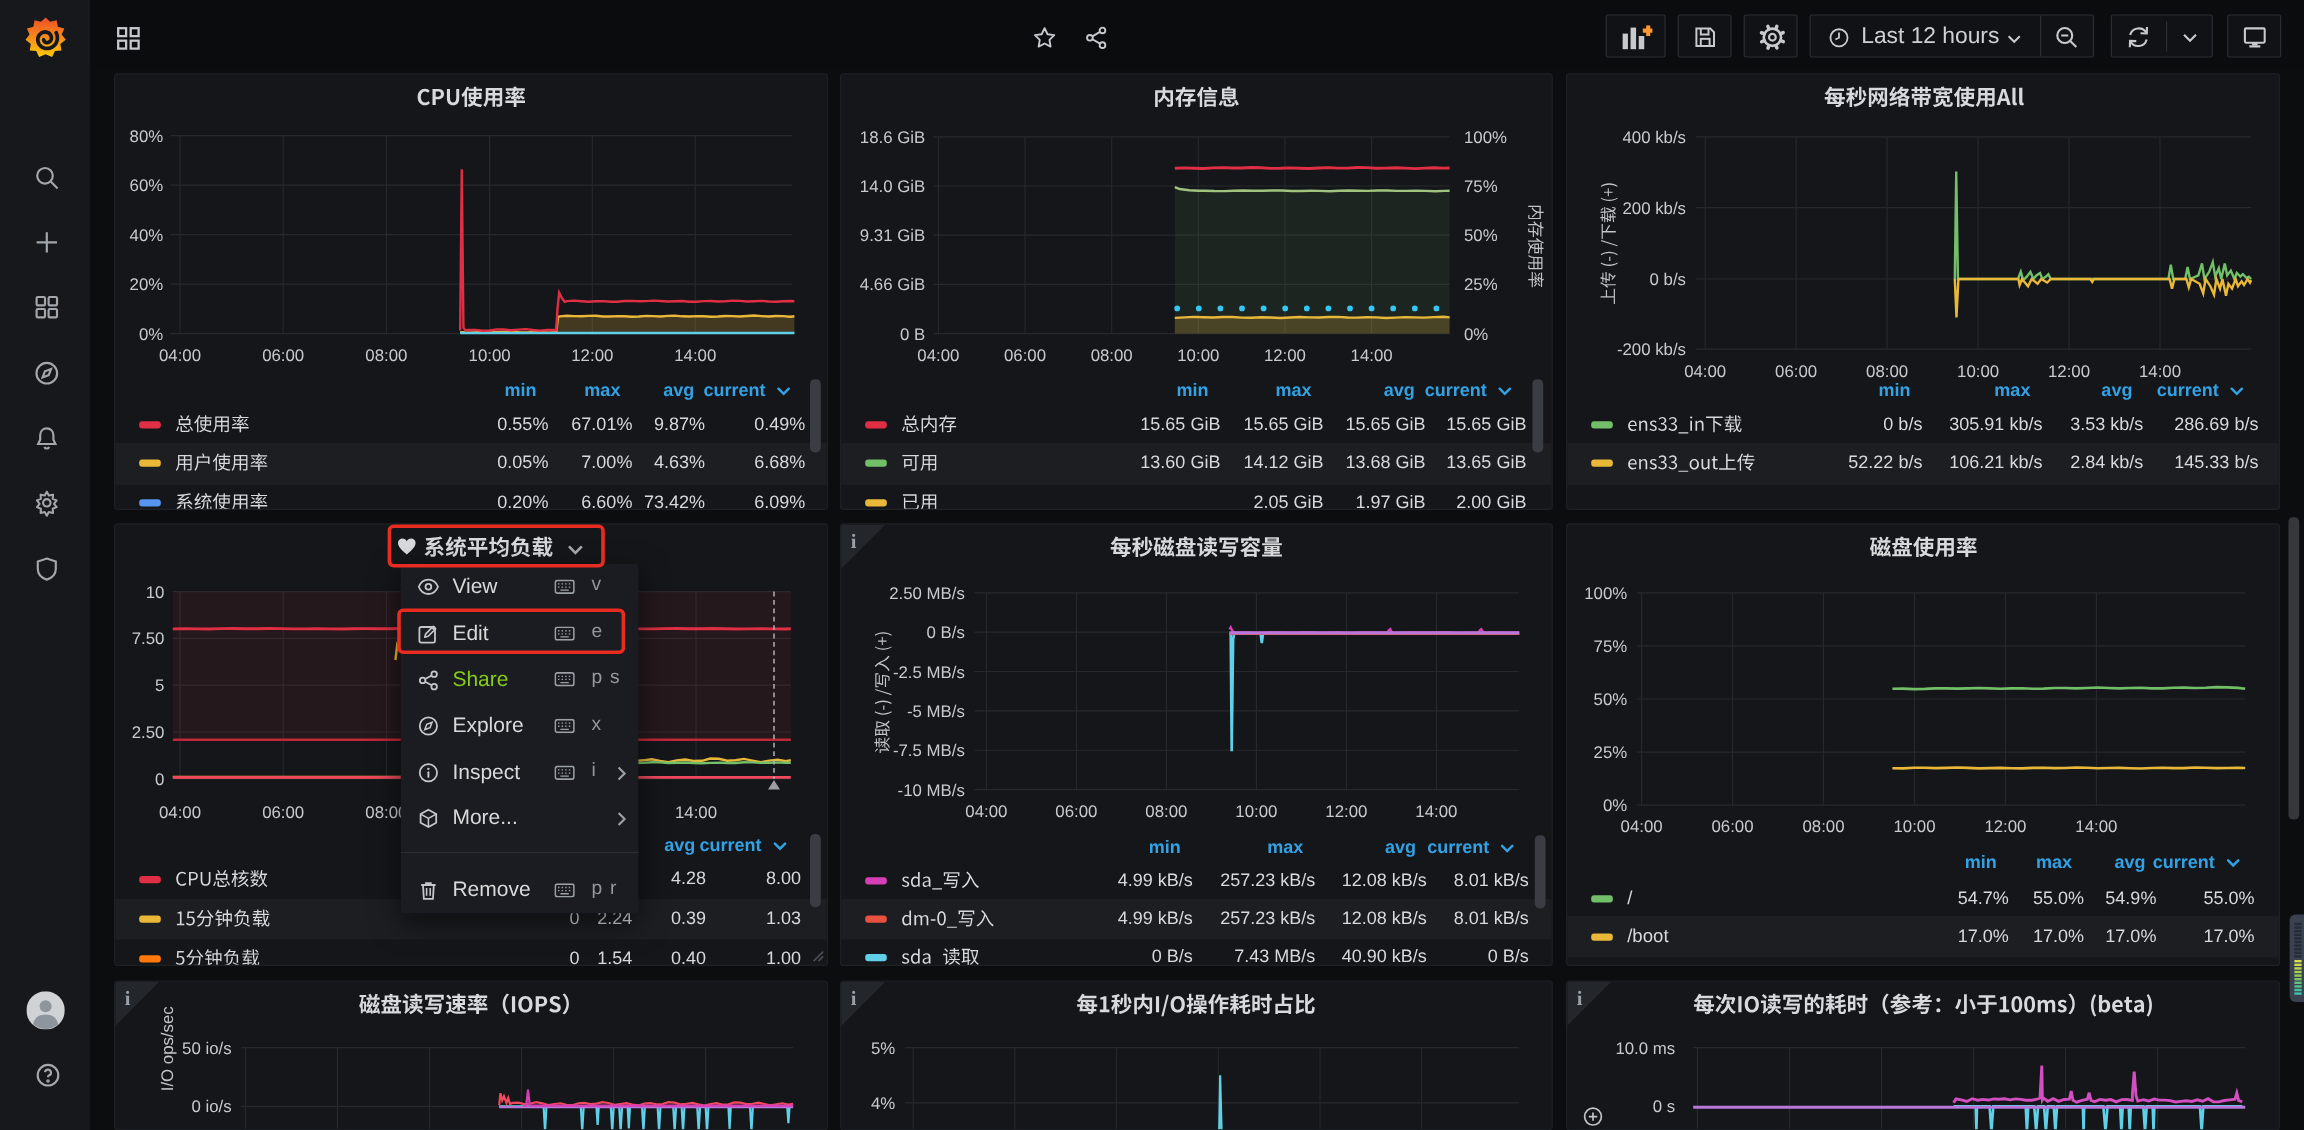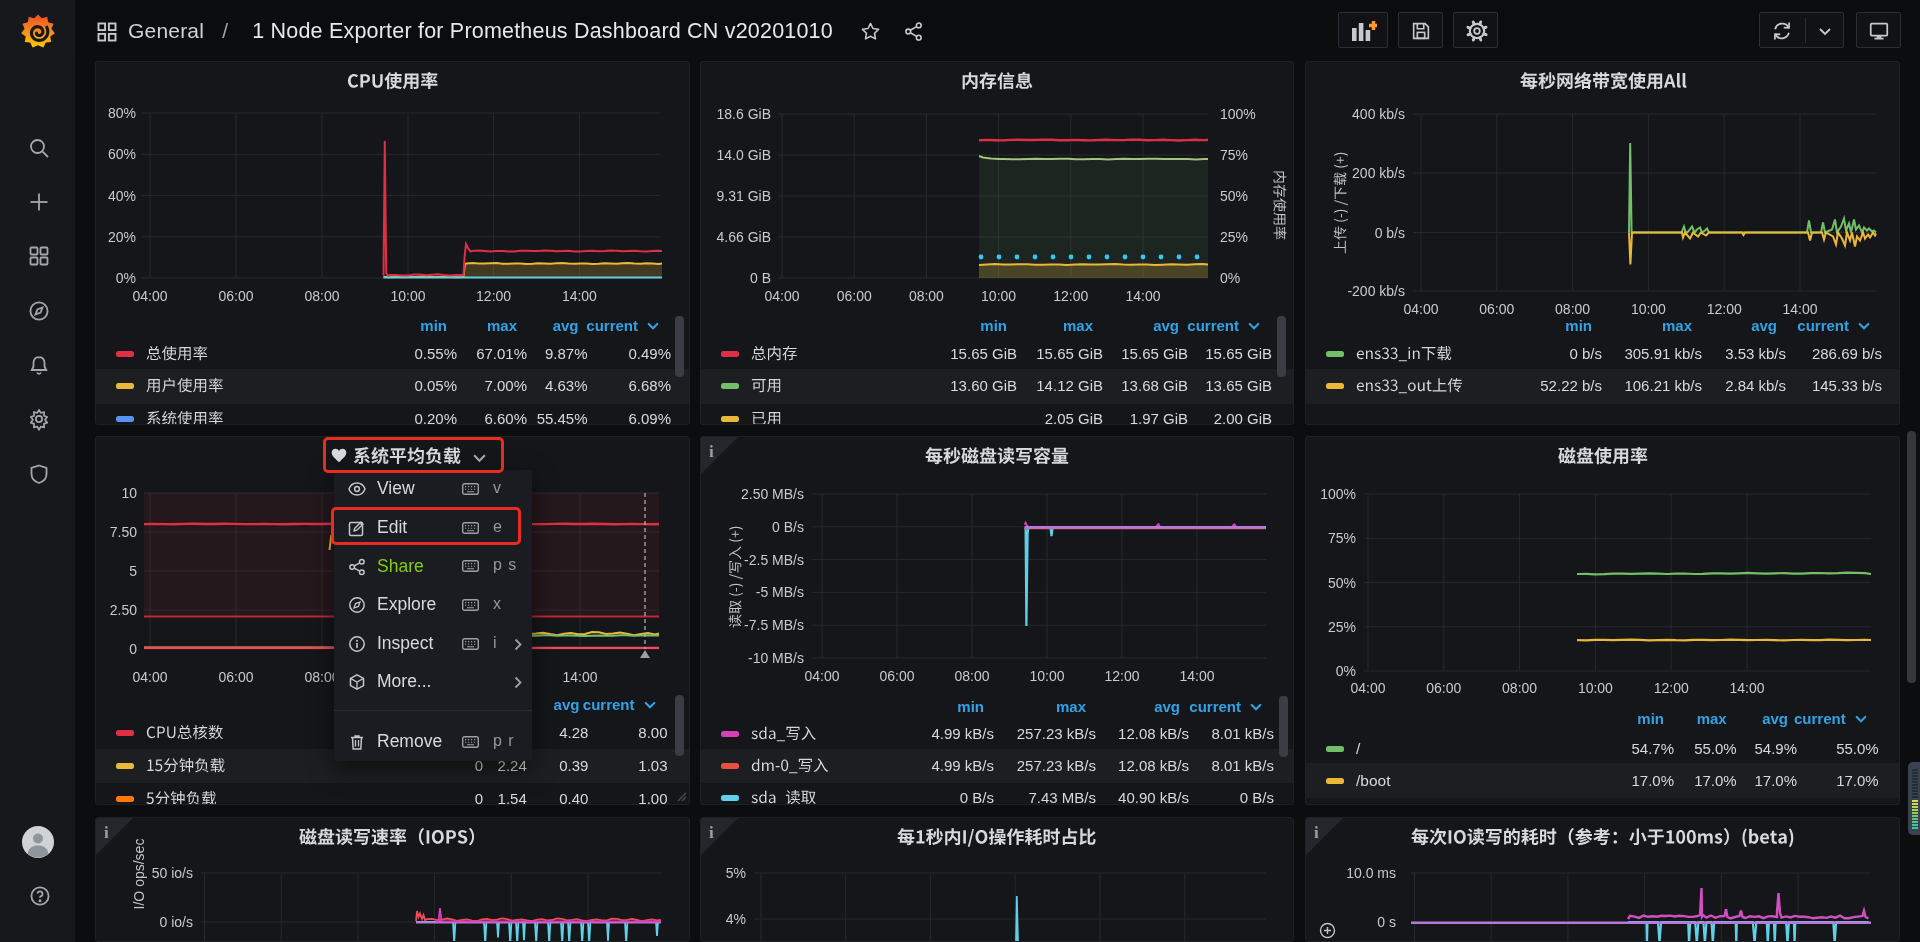--- a/index.html
+++ b/index.html
@@ -57,21 +57,20 @@
       <path d="M9.5 9.5 A 2.5 2.5 0 1 1 12.6 12.3 C12.1 12.5 12 13 12 13.7"></path>
       <circle cx="12" cy="16.8" r="0.6" fill="#a2a7ad"></circle>
     </svg>
     <div class="abs" style="left:75px;top:0;width:1845px;height:55px;background:#0b0c0e"></div>
     <svg class="abs" style="left:97px;top:22px" width="20" height="20" viewBox="0 0 20 20" fill="none" stroke="#c7c9cc" stroke-width="1.9">
 <rect x="1.5" y="1.5" width="6.6" height="6.6"></rect>
       <rect x="11.9" y="1.5" width="6.6" height="6.6"></rect>
 <rect x="1.5" y="11.9" width="6.6" height="6.6"></rect>
       <rect x="11.9" y="11.9" width="6.6" height="6.6"></rect>
     </svg>
-    <div class="abs" style="left:128px;top:19px;font-size:21px;color:#d0d2d5;letter-spacing:0.2px">General <span style="color:#9fa3a8;margin:0 18px 0 12px">/</span> <span style="color:#e6e8ea;font-size:21.5px">1 Node Exporter for Prometheus Dashboard CN v20201010</span></div>
     <svg class="abs" style="left:860px;top:21px" width="21" height="21" viewBox="0 0 24 24" fill="none" stroke="#c7c9cc" stroke-width="1.8" stroke-linejoin="round">
 <path d="M12 2.8 L14.8 8.6 L21.2 9.5 L16.6 14 L17.7 20.4 L12 17.4 L6.3 20.4 L7.4 14 L2.8 9.5 L9.2 8.6 Z"></path>
     </svg>
     <svg class="abs" style="left:903px;top:21px" width="21" height="21" viewBox="0 0 24 24" fill="none" stroke="#c7c9cc" stroke-width="1.8">
 <circle cx="18" cy="5" r="2.7"></circle>
       <circle cx="6" cy="12" r="2.7"></circle>
       <circle cx="18" cy="19" r="2.7"></circle>
 <line x1="8.4" y1="10.6" x2="15.6" y2="6.4"></line>
       <line x1="8.4" y1="13.4" x2="15.6" y2="17.6"></line>
     </svg>
@@ -95,20 +94,36 @@
         <line x1="18.9" y1="14.9" x2="21.1" y2="15.7" stroke="#c7c9cc" stroke-width="2.9" stroke-linecap="round"></line>
         <line x1="14.9" y1="18.9" x2="15.8" y2="21.0" stroke="#c7c9cc" stroke-width="2.9" stroke-linecap="round"></line>
         <line x1="9.1" y1="18.9" x2="8.3" y2="21.1" stroke="#c7c9cc" stroke-width="2.9" stroke-linecap="round"></line>
         <line x1="5.1" y1="14.9" x2="3.0" y2="15.8" stroke="#c7c9cc" stroke-width="2.9" stroke-linecap="round"></line>
         <line x1="5.1" y1="9.1" x2="2.9" y2="8.3" stroke="#c7c9cc" stroke-width="2.9" stroke-linecap="round"></line>
         <line x1="9.1" y1="5.1" x2="8.2" y2="3.0" stroke="#c7c9cc" stroke-width="2.9" stroke-linecap="round"></line>
         <line x1="14.9" y1="5.1" x2="15.7" y2="2.9" stroke="#c7c9cc" stroke-width="2.9" stroke-linecap="round"></line>
         <line x1="18.9" y1="9.1" x2="21.0" y2="8.2" stroke="#c7c9cc" stroke-width="2.9" stroke-linecap="round"></line>
         <circle cx="12" cy="12" r="7.2" fill="none" stroke="#c7c9cc" stroke-width="2.2"></circle>
         <circle cx="12" cy="12" r="2.8" fill="none" stroke="#c7c9cc" stroke-width="1.8"></circle>
+      </svg>
+    </div>
+    <div class="abs" style="left:1508px;top:12px;width:237px;height:36px;border:1px solid #2c2e33;border-radius:2px;background:#111216">
+      <svg style="position:absolute;left:14px;top:9px" width="19" height="19" viewBox="0 0 24 24" fill="none" stroke="#c7c9cc" stroke-width="1.9">
+<circle cx="12" cy="12" r="9"></circle>
+        <path d="M12 6.5 L12 12 L8.2 13.8"></path>
+      </svg>
+<div style="position:absolute;left:42px;top:7px;font-size:19px;color:#cdd0d4">Last 12 hours</div>
+<svg style="position:absolute;left:163px;top:15px" width="13" height="9" viewBox="0 0 14 9" fill="none" stroke="#c7c9cc" stroke-width="1.8">
+        <path d="M2 2 L7 7 L12 2"></path>
+      </svg>
+<div style="position:absolute;left:191px;top:0px;width:1px;height:34px;background:#2c2e33"></div>
+<svg style="position:absolute;left:202px;top:7px" width="22" height="22" viewBox="0 0 24 24" fill="none" stroke="#c7c9cc" stroke-width="1.9">
+<circle cx="10.5" cy="10.5" r="6.8"></circle>
+        <line x1="15.5" y1="15.5" x2="21" y2="21"></line>
+        <line x1="7.3" y1="10.5" x2="13.7" y2="10.5"></line>
       </svg>
     </div>
     <div class="abs" style="left:1759px;top:12px;width:85px;height:36px;border:1px solid #2c2e33;border-radius:2px;background:#111216">
       <svg style="position:absolute;left:11px;top:7px" width="22" height="22" viewBox="0 0 24 24" fill="none" stroke="#c7c9cc" stroke-width="1.9">
 <path d="M4.5 10 A 8 8 0 0 1 19.3 8.2"></path>
 <path d="M19.8 2.8 L19.6 8.6 L13.9 8.4"></path>
 <path d="M19.5 14 A 8 8 0 0 1 4.7 15.8"></path>
 <path d="M4.2 21.2 L4.4 15.4 L10.1 15.6"></path>
       </svg>
 <div style="position:absolute;left:45px;top:5px;width:1px;height:25px;background:#2c2e33"></div>
@@ -186,21 +201,21 @@
       <div style="position:absolute;right:101.5px;top:314.2px;font-size:15px;color:#d8d9da;line-height:20px">4.63%</div>
       <div style="position:absolute;right:18px;top:314.2px;font-size:15px;color:#d8d9da;line-height:20px">6.68%</div>
       <div style="position:absolute;left:20px;top:353.5px;width:18px;height:6px;border-radius:2.5px;background:#5794f2"></div>
       <div style="position:absolute;left:50px;top:345.5px">
         <svg width="79" height="24" viewBox="0 0 79 24" style="display:block">
           <path transform="translate(0,16.0)" d="M4.4 -3.5C3.6 -2.4 2.3 -1.2 1.1 -0.5C1.4 -0.3 1.9 0.1 2.1 0.3C3.3 -0.5 4.7 -1.8 5.6 -3.1ZM9.9 -2.9C11.1 -2 12.7 -0.5 13.5 0.3L14.5 -0.4C13.7 -1.2 12.1 -2.6 10.8 -3.5ZM10.3 -6.9C10.7 -6.5 11.1 -6.1 11.5 -5.6L4.7 -5.2C7.1 -6.3 9.4 -7.8 11.7 -9.5L10.8 -10.2C10 -9.6 9.2 -9 8.4 -8.4L4.6 -8.2C5.7 -9 6.8 -10 7.9 -11.1C9.9 -11.3 11.8 -11.6 13.3 -11.9L12.4 -12.9C9.9 -12.3 5.4 -11.9 1.7 -11.7C1.8 -11.4 1.9 -10.9 2 -10.7C3.3 -10.7 4.8 -10.8 6.2 -10.9C5.2 -9.9 4.1 -9 3.7 -8.7C3.2 -8.4 2.8 -8.1 2.5 -8.1C2.6 -7.8 2.8 -7.3 2.8 -7C3.2 -7.2 3.6 -7.2 6.8 -7.4C5.5 -6.6 4.3 -6 3.8 -5.7C2.8 -5.2 2.1 -4.9 1.6 -4.9C1.8 -4.6 2 -4 2 -3.8C2.4 -4 3 -4 7.3 -4.4V-0.3C7.3 -0.1 7.3 -0.1 7 -0.1C6.7 -0 5.9 -0 5 -0.1C5.1 0.2 5.3 0.7 5.4 1.1C6.5 1.1 7.3 1.1 7.8 0.9C8.4 0.7 8.5 0.4 8.5 -0.3V-4.5L12.3 -4.7C12.8 -4.2 13.2 -3.8 13.4 -3.3L14.4 -3.9C13.7 -4.9 12.4 -6.3 11.2 -7.3Z M26.3 -5.5V-0.6C26.3 0.6 26.6 0.9 27.7 0.9C27.9 0.9 28.8 0.9 29 0.9C30 0.9 30.3 0.3 30.3 -1.8C30.1 -1.8 29.6 -2 29.4 -2.2C29.3 -0.4 29.2 -0.1 28.9 -0.1C28.7 -0.1 28 -0.1 27.9 -0.1C27.5 -0.1 27.5 -0.1 27.5 -0.6V-5.5ZM23.4 -5.4C23.3 -2.4 23 -0.7 20.4 0.2C20.7 0.5 21 0.9 21.1 1.2C23.9 0 24.4 -2 24.6 -5.4ZM16.2 -0.8 16.4 0.3C17.8 -0.1 19.6 -0.7 21.4 -1.3L21.2 -2.3C19.3 -1.7 17.4 -1.1 16.2 -0.8ZM24.7 -12.8C25 -12.1 25.4 -11.3 25.6 -10.8H21.8V-9.7H24.6C23.9 -8.8 22.8 -7.3 22.5 -7C22.2 -6.7 21.8 -6.6 21.5 -6.5C21.6 -6.3 21.8 -5.7 21.9 -5.4C22.3 -5.6 23 -5.7 28.6 -6.2C28.8 -5.8 29.1 -5.4 29.2 -5.1L30.2 -5.6C29.7 -6.5 28.7 -8 27.9 -9L27 -8.6C27.3 -8.1 27.7 -7.6 28 -7.1L23.7 -6.7C24.4 -7.6 25.3 -8.8 26 -9.7H30.2V-10.8H25.7L26.7 -11.1C26.5 -11.6 26.1 -12.4 25.8 -13.1ZM16.4 -6.6C16.7 -6.7 17 -6.7 18.9 -7C18.2 -6 17.6 -5.3 17.3 -5C16.8 -4.4 16.5 -4 16.1 -4C16.3 -3.6 16.5 -3.1 16.5 -2.8C16.8 -3 17.4 -3.2 21.2 -4C21.2 -4.3 21.2 -4.7 21.2 -5.1L18.3 -4.5C19.5 -5.8 20.6 -7.5 21.6 -9.2L20.6 -9.8C20.3 -9.2 19.9 -8.6 19.6 -8.1L17.7 -7.9C18.6 -9.2 19.6 -10.9 20.3 -12.5L19.1 -13.1C18.4 -11.2 17.3 -9.2 16.9 -8.7C16.6 -8.2 16.3 -7.8 16 -7.8C16.2 -7.4 16.4 -6.8 16.4 -6.6Z M40.3 -13V-11.3H36V-10.2H40.3V-8.7H36.4V-4.4H40.2C40.1 -3.6 39.9 -2.8 39.4 -2C38.5 -2.6 37.9 -3.3 37.4 -4.1L36.4 -3.8C37 -2.8 37.8 -2 38.7 -1.3C38 -0.6 36.9 -0.1 35.4 0.3C35.6 0.6 36 1 36.1 1.3C37.7 0.8 38.8 0.2 39.6 -0.6C41.2 0.3 43.2 1 45.4 1.3C45.5 0.9 45.8 0.5 46.1 0.2C43.8 -0 41.9 -0.6 40.3 -1.4C40.9 -2.3 41.2 -3.3 41.3 -4.4H45.4V-8.7H41.4V-10.2H45.9V-11.3H41.4V-13ZM37.5 -7.7H40.3V-6.1L40.3 -5.4H37.5ZM41.4 -7.7H44.3V-5.4H41.4L41.4 -6.1ZM35.3 -13.1C34.4 -10.7 32.9 -8.4 31.3 -6.9C31.5 -6.6 31.9 -6 32 -5.8C32.6 -6.4 33.1 -7 33.7 -7.8V1.3H34.8V-9.5C35.4 -10.5 36 -11.6 36.4 -12.7Z M48.9 -11.9V-6.3C48.9 -4.1 48.7 -1.4 47 0.6C47.3 0.7 47.7 1.1 47.9 1.3C49.1 0 49.6 -1.8 49.8 -3.5H53.7V1.1H54.9V-3.5H59.1V-0.3C59.1 -0.1 59 0 58.7 0C58.4 0.1 57.3 0.1 56.2 0C56.4 0.3 56.6 0.9 56.7 1.1C58.1 1.2 59 1.1 59.5 1C60.1 0.8 60.2 0.4 60.2 -0.3V-11.9ZM50 -10.8H53.7V-8.3H50ZM59.1 -10.8V-8.3H54.9V-10.8ZM50 -7.2H53.7V-4.6H50C50 -5.2 50 -5.8 50 -6.3ZM59.1 -7.2V-4.6H54.9V-7.2Z M74.8 -10C74.3 -9.3 73.3 -8.5 72.6 -8L73.5 -7.4C74.2 -7.9 75.1 -8.6 75.8 -9.4ZM62.9 -5.2 63.5 -4.3C64.5 -4.8 65.8 -5.5 66.9 -6.1L66.7 -7C65.3 -6.3 63.8 -5.6 62.9 -5.2ZM63.3 -9.3C64.2 -8.8 65.2 -8 65.7 -7.5L66.5 -8.2C66 -8.7 64.9 -9.4 64.1 -9.9ZM72.5 -6.3C73.6 -5.7 74.9 -4.7 75.5 -4.1L76.4 -4.8C75.7 -5.4 74.4 -6.4 73.3 -6.9ZM62.8 -3.1V-2H69.1V1.2H70.4V-2H76.7V-3.1H70.4V-4.4H69.1V-3.1ZM68.7 -12.8C69 -12.5 69.3 -12 69.5 -11.6H63.1V-10.6H68.8C68.3 -9.8 67.8 -9.2 67.6 -9C67.4 -8.7 67.1 -8.5 66.9 -8.5C67 -8.2 67.2 -7.7 67.2 -7.5C67.5 -7.6 67.8 -7.7 69.6 -7.8C68.9 -7 68.2 -6.4 67.9 -6.2C67.3 -5.8 66.9 -5.5 66.6 -5.4C66.7 -5.1 66.9 -4.6 66.9 -4.4C67.3 -4.5 67.8 -4.6 71.9 -5C72 -4.7 72.2 -4.4 72.3 -4.2L73.2 -4.6C72.9 -5.3 72.1 -6.4 71.4 -7.2L70.5 -6.9C70.8 -6.6 71.1 -6.2 71.3 -5.9L68.6 -5.6C69.9 -6.7 71.3 -8.1 72.5 -9.5L71.6 -10.1C71.3 -9.6 70.9 -9.2 70.5 -8.8L68.5 -8.7C69 -9.2 69.5 -9.9 70 -10.6H76.6V-11.6H70.8C70.6 -12.1 70.2 -12.7 69.9 -13.1Z" fill="#d8d9da"></path>
         </svg>
       </div>
       <div style="position:absolute;right:232px;top:346.5px;font-size:15px;color:#d8d9da;line-height:20px">0.20%</div>
       <div style="position:absolute;right:162px;top:346.5px;font-size:15px;color:#d8d9da;line-height:20px">6.60%</div>
-      <div style="position:absolute;right:101.5px;top:346.5px;font-size:15px;color:#d8d9da;line-height:20px">55.45%</div>
+      <div style="position:absolute;right:101.5px;top:346.5px;font-size:15px;color:#d8d9da;line-height:20px">73.42%</div>
       <div style="position:absolute;right:18px;top:346.5px;font-size:15px;color:#d8d9da;line-height:20px">6.09%</div>
       <div style="position:absolute;left:579px;top:254px;width:9px;height:61px;background:#3a3d43;border-radius:4px"></div>
     </div>
     <div style="position:absolute;left:700px;top:61px;width:594px;height:364px;background:#141619;border:1px solid #1d2024;border-radius:3px;overflow:hidden">
       <div style="position:absolute;left:260px;top:7px">
         <svg width="74" height="28" viewBox="0 0 74 28" style="display:block">
           <path transform="translate(0,18.5)" d="M1.6 -12.3V1.7H3.8V-3.5C4.3 -3 5 -2.3 5.3 -1.9C7.2 -3 8.4 -4.5 9.1 -6C10.5 -4.7 11.8 -3.2 12.5 -2.2L14.3 -3.6C13.4 -4.9 11.4 -6.7 9.9 -8.1C10 -8.8 10.1 -9.5 10.1 -10.2H14.3V-0.9C14.3 -0.6 14.2 -0.5 13.9 -0.5C13.5 -0.5 12.3 -0.4 11.2 -0.5C11.6 0.1 11.9 1 12 1.6C13.6 1.6 14.7 1.6 15.5 1.3C16.2 0.9 16.5 0.3 16.5 -0.8V-12.3H10.1V-15.3H7.9V-12.3ZM3.8 -3.5V-10.2H7.9C7.8 -8 7.2 -5.3 3.8 -3.5Z M28.9 -6.2V-4.9H24.3V-2.9H28.9V-0.7C28.9 -0.5 28.8 -0.4 28.5 -0.4C28.2 -0.4 27.1 -0.4 26.2 -0.4C26.5 0.2 26.7 1 26.8 1.6C28.3 1.6 29.3 1.6 30.1 1.3C30.9 1 31 0.4 31 -0.7V-2.9H35.3V-4.9H31V-5.6C32.2 -6.5 33.4 -7.5 34.4 -8.5L33 -9.6L32.5 -9.5H25.7V-7.5H30.6C30 -7 29.4 -6.6 28.9 -6.2ZM24.6 -15.3C24.4 -14.5 24.2 -13.7 23.9 -12.9H19V-10.9H22.9C21.8 -8.7 20.3 -6.7 18.3 -5.5C18.7 -4.9 19.1 -4 19.4 -3.4C19.9 -3.8 20.5 -4.2 21 -4.7V1.6H23.2V-7.2C24.1 -8.3 24.8 -9.6 25.4 -10.9H35V-12.9H26.3C26.5 -13.6 26.7 -14.1 26.9 -14.8Z M42.9 -9.8V-8.1H52V-9.8ZM42.9 -7.1V-5.5H52V-7.1ZM42.6 -4.4V1.6H44.5V1H50.3V1.5H52.2V-4.4ZM44.5 -0.7V-2.7H50.3V-0.7ZM45.7 -14.6C46.1 -14 46.5 -13.1 46.8 -12.5H41.6V-10.7H53.3V-12.5H47.8L48.9 -12.9C48.6 -13.6 48 -14.6 47.5 -15.3ZM40.2 -15.2C39.4 -12.7 37.9 -10.1 36.4 -8.5C36.8 -8 37.4 -6.8 37.5 -6.3C38 -6.8 38.4 -7.4 38.8 -8V1.7H40.8V-11.5C41.3 -12.5 41.8 -13.6 42.2 -14.6Z M59.3 -9.7H66.5V-8.9H59.3ZM59.3 -7.3H66.5V-6.5H59.3ZM59.3 -12.1H66.5V-11.2H59.3ZM58.5 -3.7V-1.2C58.5 0.7 59.2 1.3 61.7 1.3C62.3 1.3 64.6 1.3 65.2 1.3C67.2 1.3 67.8 0.7 68.1 -1.8C67.5 -2 66.6 -2.3 66.1 -2.6C66 -0.9 65.9 -0.6 65 -0.6C64.4 -0.6 62.4 -0.6 62 -0.6C60.9 -0.6 60.7 -0.7 60.7 -1.3V-3.7ZM67.4 -3.6C68.1 -2.3 69 -0.7 69.2 0.4L71.3 -0.5C71 -1.6 70.1 -3.2 69.3 -4.4ZM56.3 -4C55.9 -2.8 55.2 -1.3 54.5 -0.2L56.5 0.7C57.1 -0.3 57.7 -2 58.2 -3.2ZM61.5 -4.3C62.3 -3.4 63.2 -2.2 63.6 -1.4L65.4 -2.4C65 -3.1 64.2 -4.1 63.5 -4.8H68.7V-13.7H63.7C64 -14.1 64.3 -14.6 64.5 -15.2L61.9 -15.5C61.8 -15 61.6 -14.3 61.4 -13.7H57.3V-4.8H62.5Z" fill="#d8d9da"></path>
         </svg>
       </div>
       <svg style="position:absolute;left:0;top:0" width="594" height="260" viewBox="0 0 594 260">

